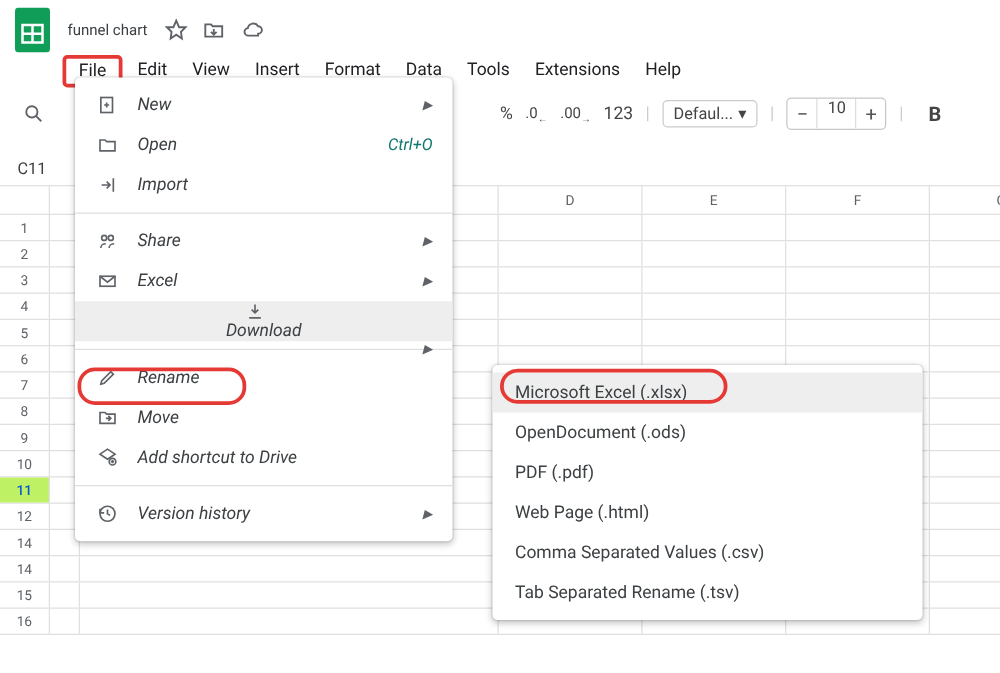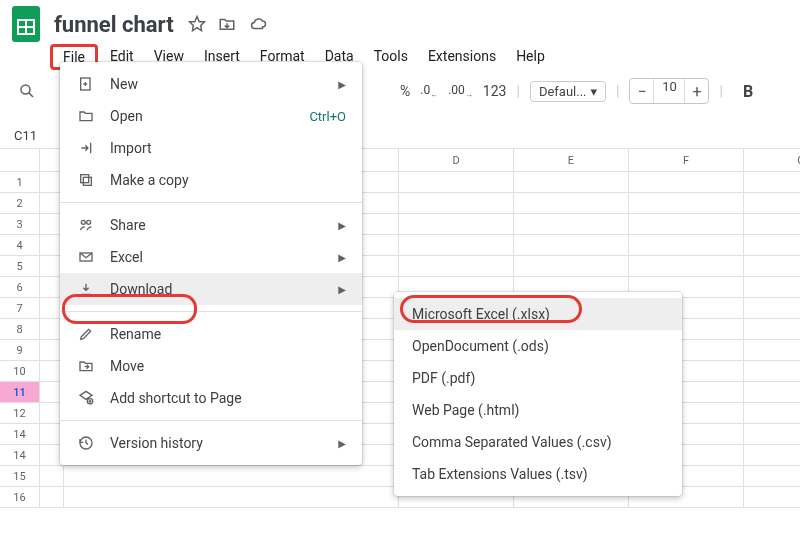--- a/index.html
+++ b/index.html
@@ -1,20 +1,20 @@
 <!DOCTYPE html>
 <html><head>
 <meta charset="utf-8">
 <style>
 * { margin:0; padding:0; box-sizing:border-box; font-family:"Google Sans",Roboto,Arial,sans-serif; }
 body { background:#fff; width:800px; height:538px; overflow:hidden; position:relative; color:#3c4043; }
 .header { display:flex; align-items:center; padding:6px 8px 0 8px; }
 .logo { width:36px; height:36px; display:flex; align-items:center; justify-content:center; }
 .title-area { margin-left:6px; }
-.doc-title { font-size:22px; color:#3c4043; padding:2px 4px;font-weight:bold; }
+.doc-title { font-size:12px; color:#3c4043; padding:2px 4px; }
 .title-row { display:flex; align-items:center; gap:10px; }
 .title-icons { display:flex; gap:12px; color:#5f6368; }
 .menu-bar { display:flex; gap:4px; margin-top:2px; margin-left:50px; font-size:14px; color:#202124; }
 .menu-bar span { padding:4px 8px; border-radius:4px; cursor:pointer; }
 .highlight-file { border:3px solid #e53935; border-radius:10px; padding:2px 10px !important; }
 .toolbar { display:flex; align-items:center; gap:10px; padding:8px 14px; color:#444; font-size:14px; }
 .toolbar .search { width:26px; height:26px; border-radius:50%; display:flex; align-items:center; justify-content:center; }
 .toolbar .spacer { flex:0 0 340px; }
 .format-group { display:flex; align-items:center; gap:10px; }
 .font-box { border:1px solid #ccc; padding:2px 8px; border-radius:4px; font-size:13px; color:#444; display:flex; align-items:center; gap:4px; }
@@ -26,30 +26,30 @@
 .sheet { position:absolute; left:0; top:148px; right:0; bottom:0; }
 .col-headers { display:flex; font-size:11px; color:#5f6368; background:#fff; border-top:1px solid #e0e0e0; border-bottom:1px solid #e0e0e0; }
 .rowhdr { width:40px; min-width:40px; border-right:1px solid #e0e0e0; height:22px; }
 .colh { height:22px; border-right:1px solid #e0e0e0; display:flex; align-items:center; justify-content:center; }
 .colA { width:24px; min-width:24px; }
 .colStd { width:115px; min-width:115px; }
 .rows { }
 .row { display:flex; height:21px; border-bottom:1px solid #e0e0e0; font-size:11px; color:#5f6368; }
 .row .rn { width:40px; min-width:40px; border-right:1px solid #e0e0e0; display:flex; align-items:center; justify-content:center; }
 .row .c { border-right:1px solid #e0e0e0; }
-.row.sel .rn { background:#f9a8d4; color:#0b57d0; font-weight:500; }
-.menu-panel { position:absolute; left:60px; top:62px; width:302px; background:#fff; border-radius:4px; box-shadow:0 2px 6px rgba(0,0,0,.25),0 0 0 1px rgba(0,0,0,.08); padding:6px 0; z-index:10; }
+.row.sel .rn { background:#bef264; color:#0b57d0; font-weight:500; }
+.menu-panel { position:absolute; left:60px; top:62px; width:302px; background:#fff; border-radius:4px; box-shadow:0 2px 6px rgba(0,0,0,.25),0 0 0 1px rgba(0,0,0,.08); padding:6px 0; z-index:10;font-style:italic; }
 .mi { display:flex; align-items:center; height:32px; padding:0 16px; font-size:14px; color:#3c4043; cursor:pointer; position:relative; }
-.mi:hover, .mi.hover { background:#eee; }
+.mi:hover, .mi.hover { background:#eee;flex-direction:column; }
 .mi .ic { width:20px; margin-right:14px; color:#5f6368; display:flex; align-items:center; justify-content:center; }
 .mi .sc { margin-left:auto; color:#0f766e; font-size:13px; }
 .mi .arrow { margin-left:auto; color:#5f6368; font-size:10px; }
 .sep { height:1px; background:#e0e0e0; margin:6px 0; }
 .highlight-download { position:absolute; left:62px; top:294px; width:135px; height:30px; border:3px solid #e53935; border-radius:14px; z-index:11; pointer-events:none; }
-.submenu { position:absolute; left:394px; top:292px; width:288px; background:#fff; border-radius:4px; box-shadow:0 2px 6px rgba(0,0,0,.25),0 0 0 1px rgba(0,0,0,.08); padding:6px 0; z-index:10; }
+.submenu { position:absolute; left:394px; top:292px; width:344px; background:#fff; border-radius:4px; box-shadow:0 2px 6px rgba(0,0,0,.25),0 0 0 1px rgba(0,0,0,.08); padding:6px 0; z-index:10; }
 .si { height:32px; display:flex; align-items:center; padding:0 18px; font-size:14px; color:#3c4043; cursor:pointer; }
 .si.hover { background:#eee; }
 .highlight-xlsx { position:absolute; left:400px; top:295px; width:182px; height:28px; border:3px solid #e53935; border-radius:14px; z-index:11; pointer-events:none; }
 svg { display:block; }
 </style>
 </head>
 <body>
 
 <div class="header">
   <div class="logo">
@@ -308,29 +308,20 @@
     <span class="sc">Ctrl+O</span>
   </div>
   <div class="mi">
     <span class="ic">
         <svg width="16" height="16" viewBox="0 0 24 24" fill="none" stroke="#5f6368" stroke-width="2">
           <path d="M5 12h10M11 8l4 4-4 4M19 4v16"></path>
         </svg>
       </span>
     <span>Import</span>
   </div>
-  <div class="mi">
-    <span class="ic">
-        <svg width="16" height="16" viewBox="0 0 24 24" fill="none" stroke="#5f6368" stroke-width="2">
-          <rect x="8" y="8" width="12" height="12"></rect>
-          <rect x="4" y="4" width="12" height="12"></rect>
-        </svg>
-      </span>
-    <span>Make a copy</span>
-  </div>
   <div class="sep"></div>
   <div class="mi">
     <span class="ic">
         <svg width="16" height="16" viewBox="0 0 24 24" fill="none" stroke="#5f6368" stroke-width="2">
           <circle cx="8" cy="8" r="3"></circle>
           <circle cx="16" cy="8" r="3"></circle>
           <path d="M4 20c0-3 3-5 6-5M14 20c0-3 3-5 6-5"></path>
         </svg>
       </span>
     <span>Share</span>
@@ -375,21 +366,21 @@
   </div>
   <div class="mi">
     <span class="ic">
         <svg width="16" height="16" viewBox="0 0 24 24" fill="none" stroke="#5f6368" stroke-width="2">
           <path d="M12 2l9 6-9 6-9-6z"></path>
           <circle cx="18" cy="17" r="4"></circle>
           <line x1="18" y1="15" x2="18" y2="19"></line>
           <line x1="16" y1="17" x2="20" y2="17"></line>
         </svg>
       </span>
-    <span>Add shortcut to Page</span>
+    <span>Add shortcut to Drive</span>
   </div>
   <div class="sep"></div>
   <div class="mi">
     <span class="ic">
         <svg width="16" height="16" viewBox="0 0 24 24" fill="none" stroke="#5f6368" stroke-width="2">
           <path d="M3 12a9 9 0 109-9 9 9 0 00-9 9zM12 7v5l3 2"></path>
           <path d="M3 6v5h5"></path>
         </svg>
       </span>
     <span>Version history</span>
@@ -397,15 +388,15 @@
   </div>
 </div>
 <div class="highlight-download"></div>
 
 <div class="submenu">
   <div class="si hover">Microsoft Excel (.xlsx)</div>
   <div class="si">OpenDocument (.ods)</div>
   <div class="si">PDF (.pdf)</div>
   <div class="si">Web Page (.html)</div>
   <div class="si">Comma Separated Values (.csv)</div>
-  <div class="si">Tab Extensions Values (.tsv)</div>
+  <div class="si">Tab Separated Rename (.tsv)</div>
 </div>
 <div class="highlight-xlsx"></div>
 
 </body></html>

